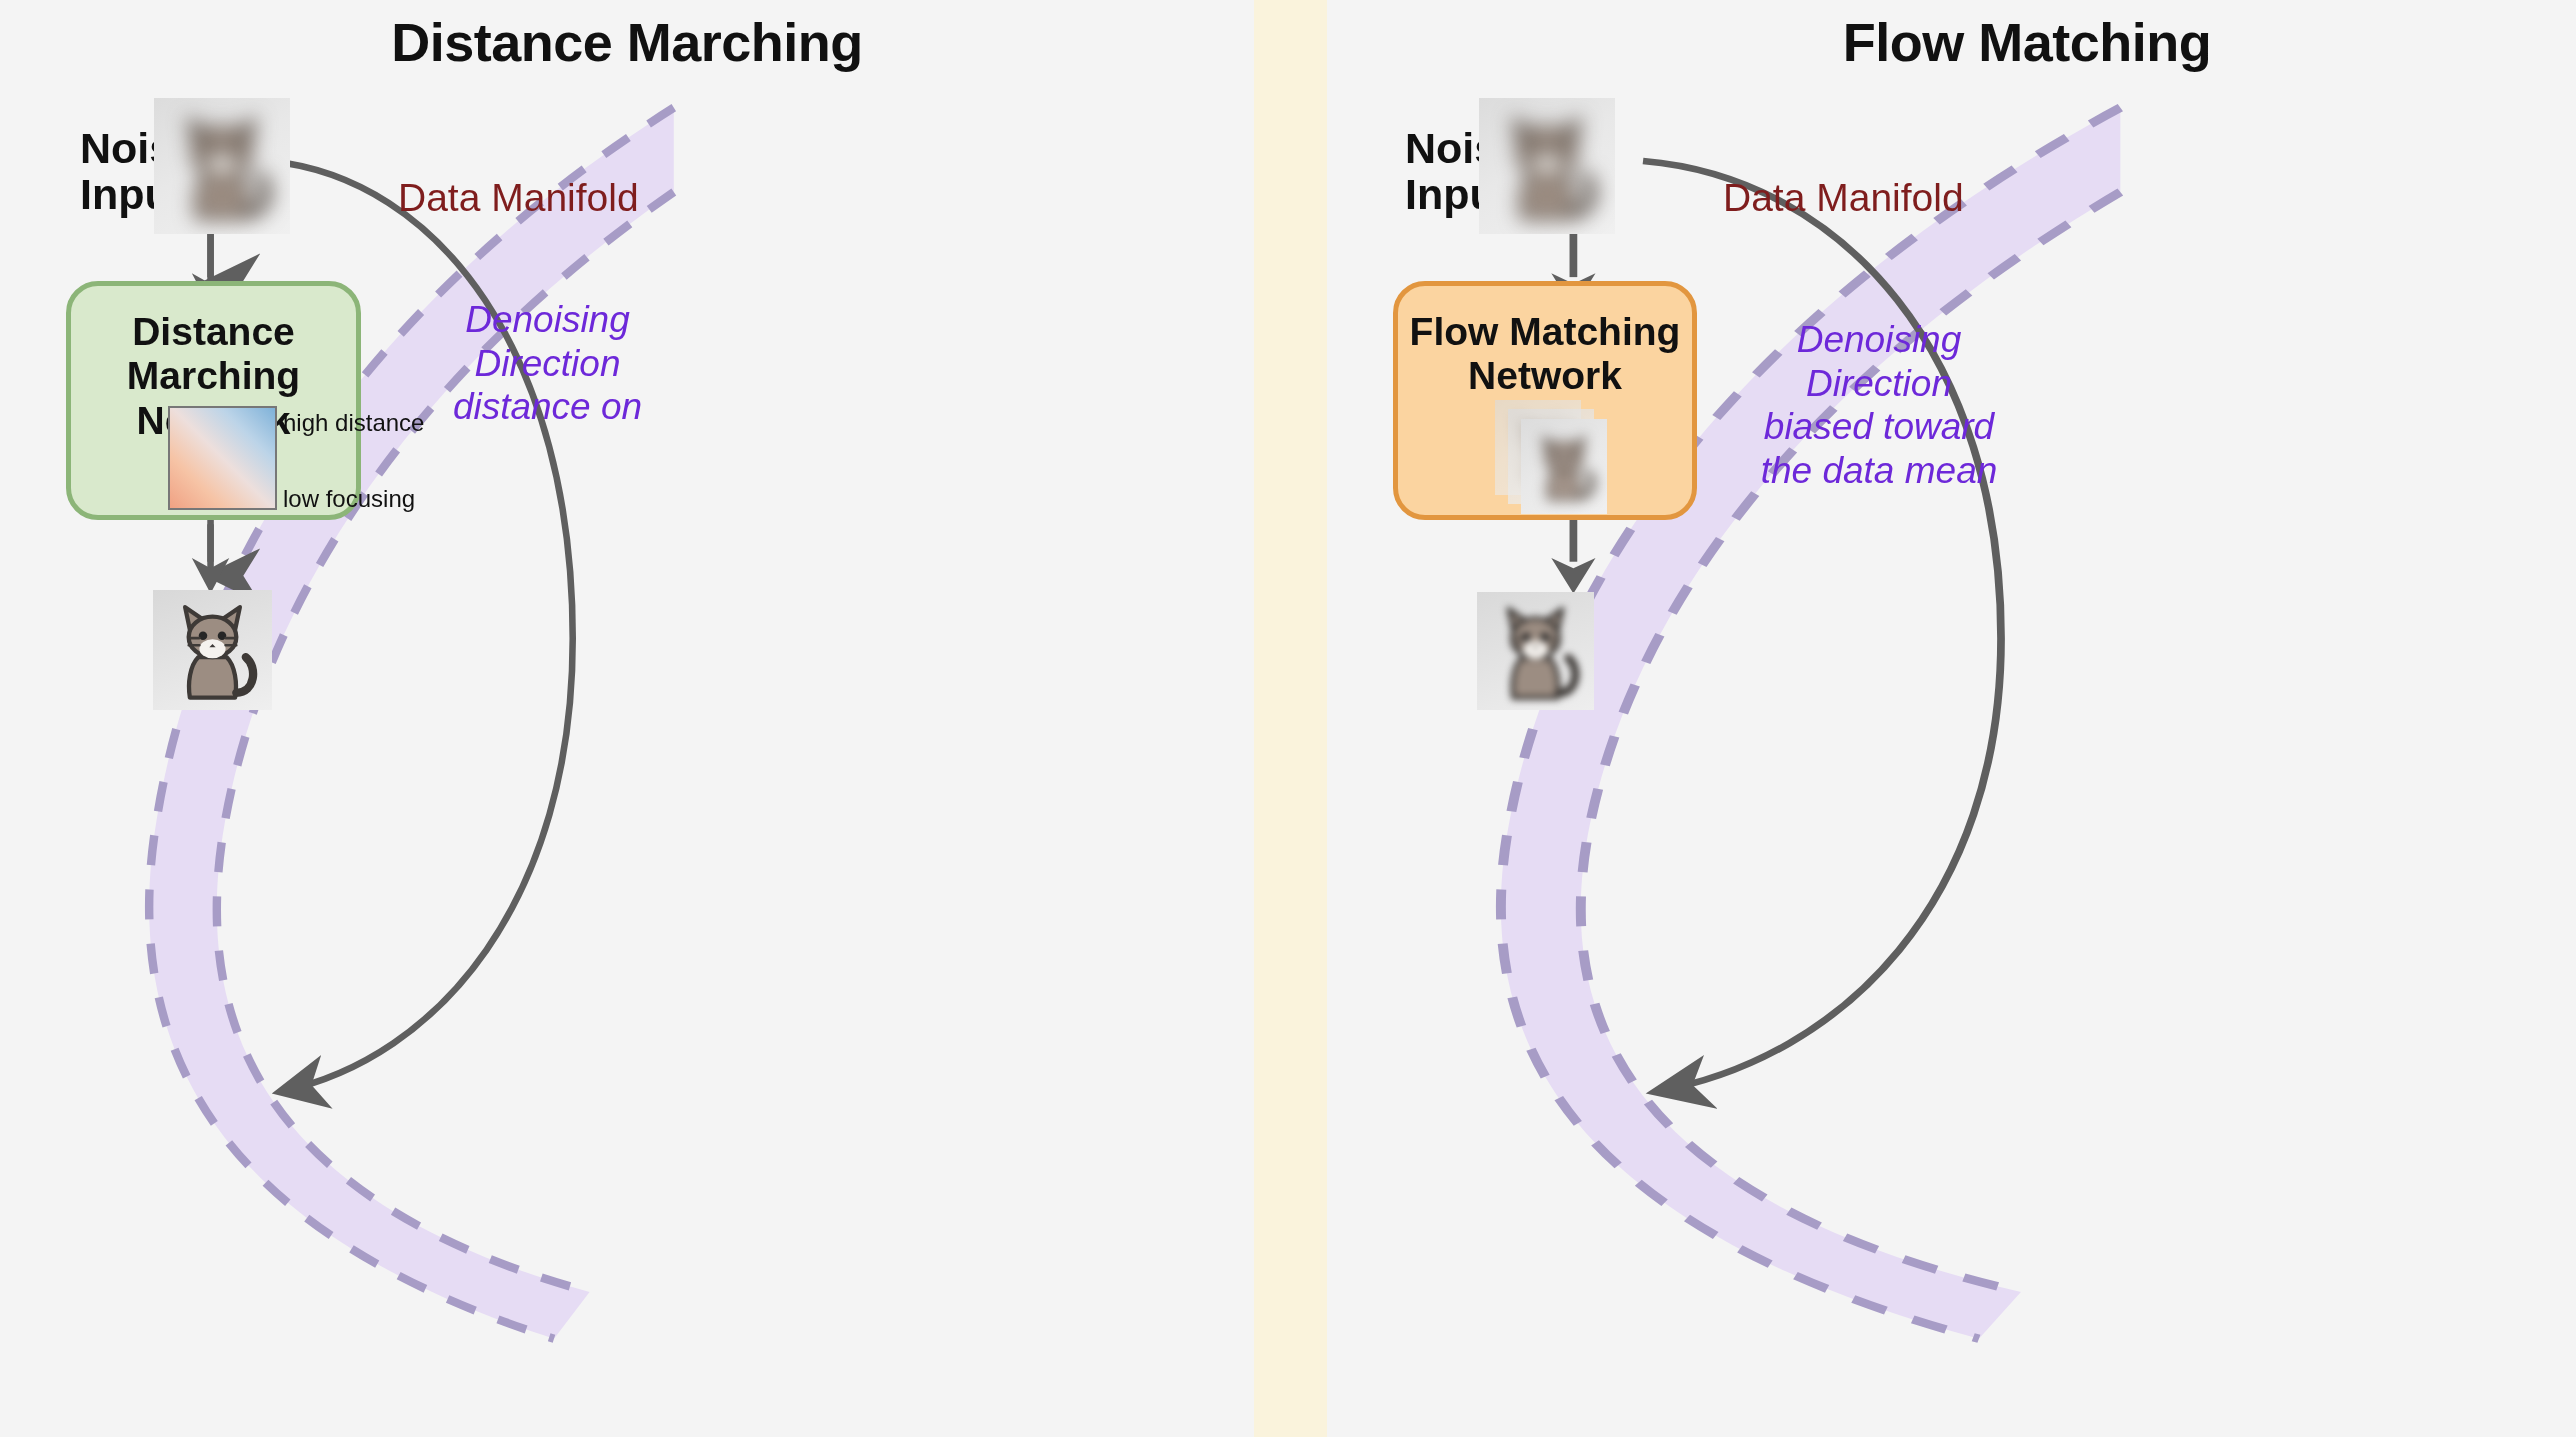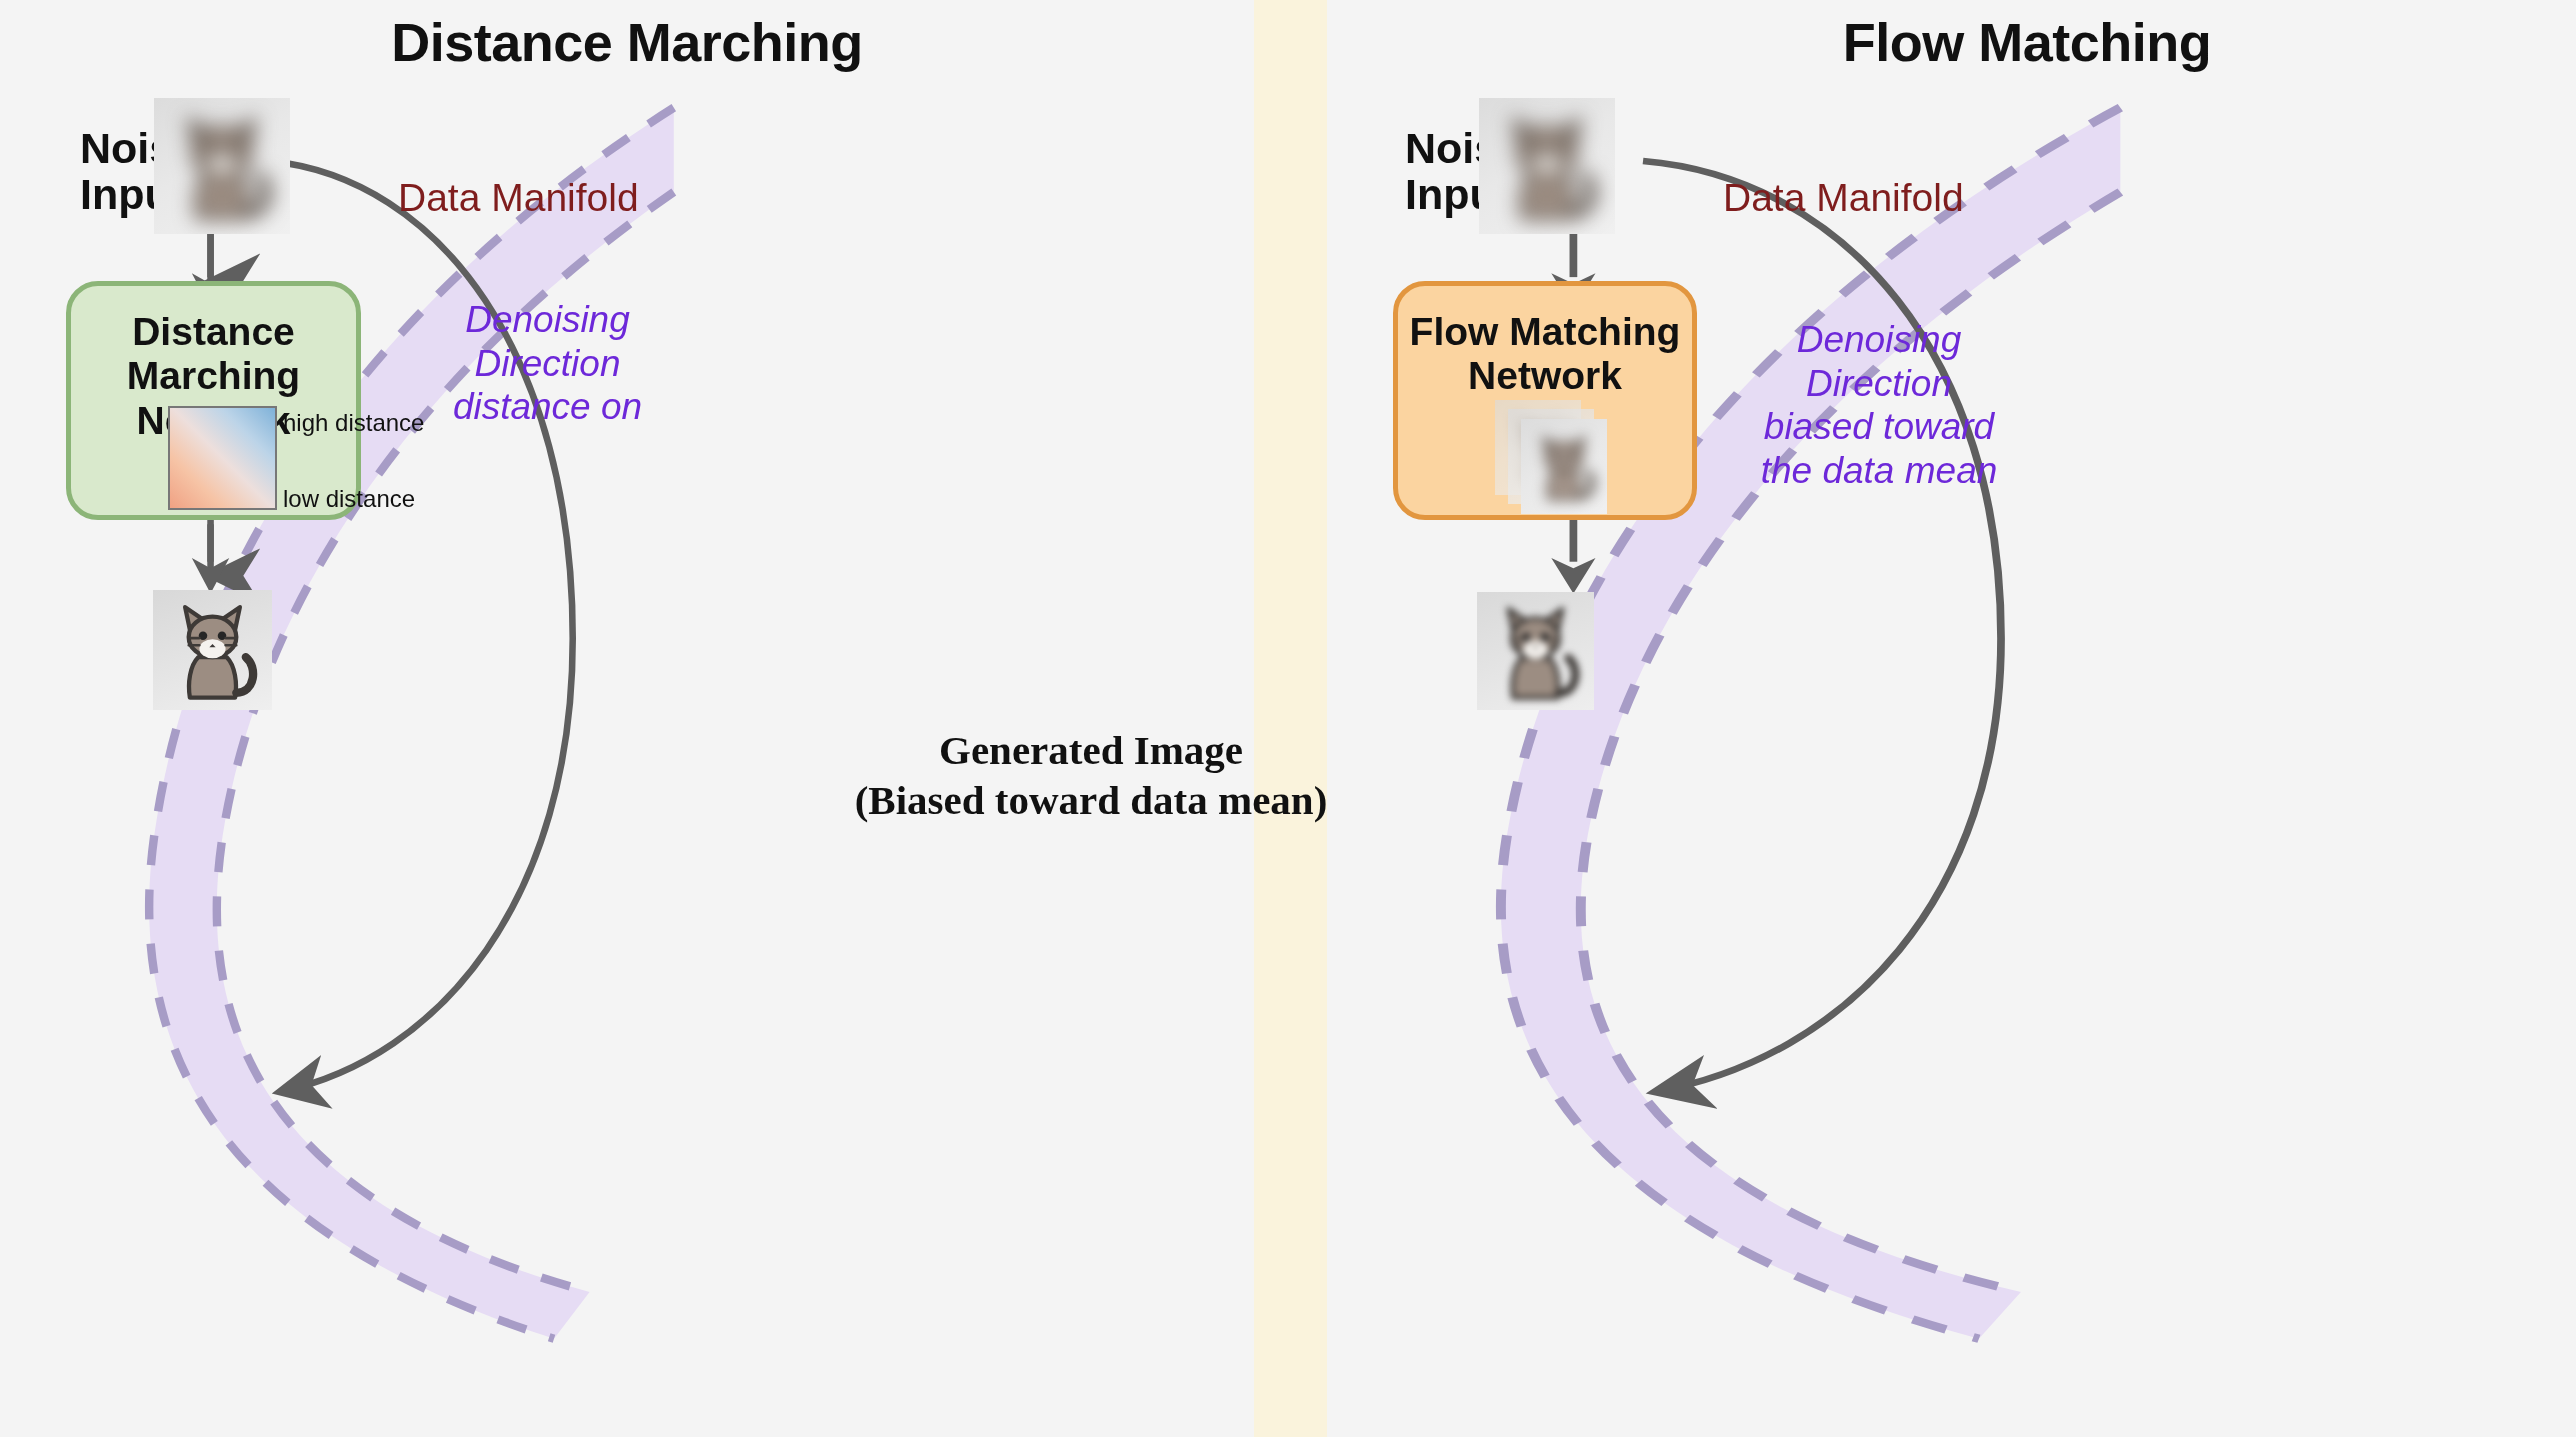--- a/index.html
+++ b/index.html
@@ -193,21 +193,21 @@
       </svg>
     </div>
 
     <div class="net-box green" style="left:66px; top:281px; width:295px; height:239px;">
       <div class="net-title">
         <div>Distance Marching</div>
         <div>Network</div>
       </div>
       <div class="grad-swatch" style="left:97px; top:120px; width:105px; height:100px;"></div>
       <div class="grad-lab" style="left:212px; top:123px;">high distance</div>
-      <div class="grad-lab" style="left:212px; top:199px;">low distance</div>
+      <div class="grad-lab" style="left:212px; top:199px;">low focusing</div>
     </div>
 
     <div class="manifold-label" style="left:398px; top:176px;">Data Manifold</div>
 
     <div class="note" style="left:440px; top:298px; width:215px;">
       <div>Denoising</div>
       <div>Direction</div>
       <div>distance on</div>
     </div>
 
@@ -352,20 +352,16 @@
         <ellipse cx="50" cy="49" rx="11" ry="8" fill="#f5f2ee"></ellipse>
         <circle cx="42" cy="38" r="3.6" fill="#262626"></circle>
         <circle cx="58" cy="38" r="3.6" fill="#262626"></circle>
         <path d="M50 45 l-2.6 2.6 h5.2 Z" fill="#3e3a37"></path>
         <g stroke="#3e3a37" stroke-width="2.2" stroke-linecap="round">
           <path d="M30 40 h9 M30 46 h9 M61 40 h9 M61 46 h9"></path>
         </g>
       </svg>
     </div>
 
-    <div class="caption" style="top:725px; left:-973px;">
-      <div>Generated Image</div>
-      <div>(Biased toward data mean)</div>
-    </div>
   </div>
 
 </div>
 
 
 </body></html>

